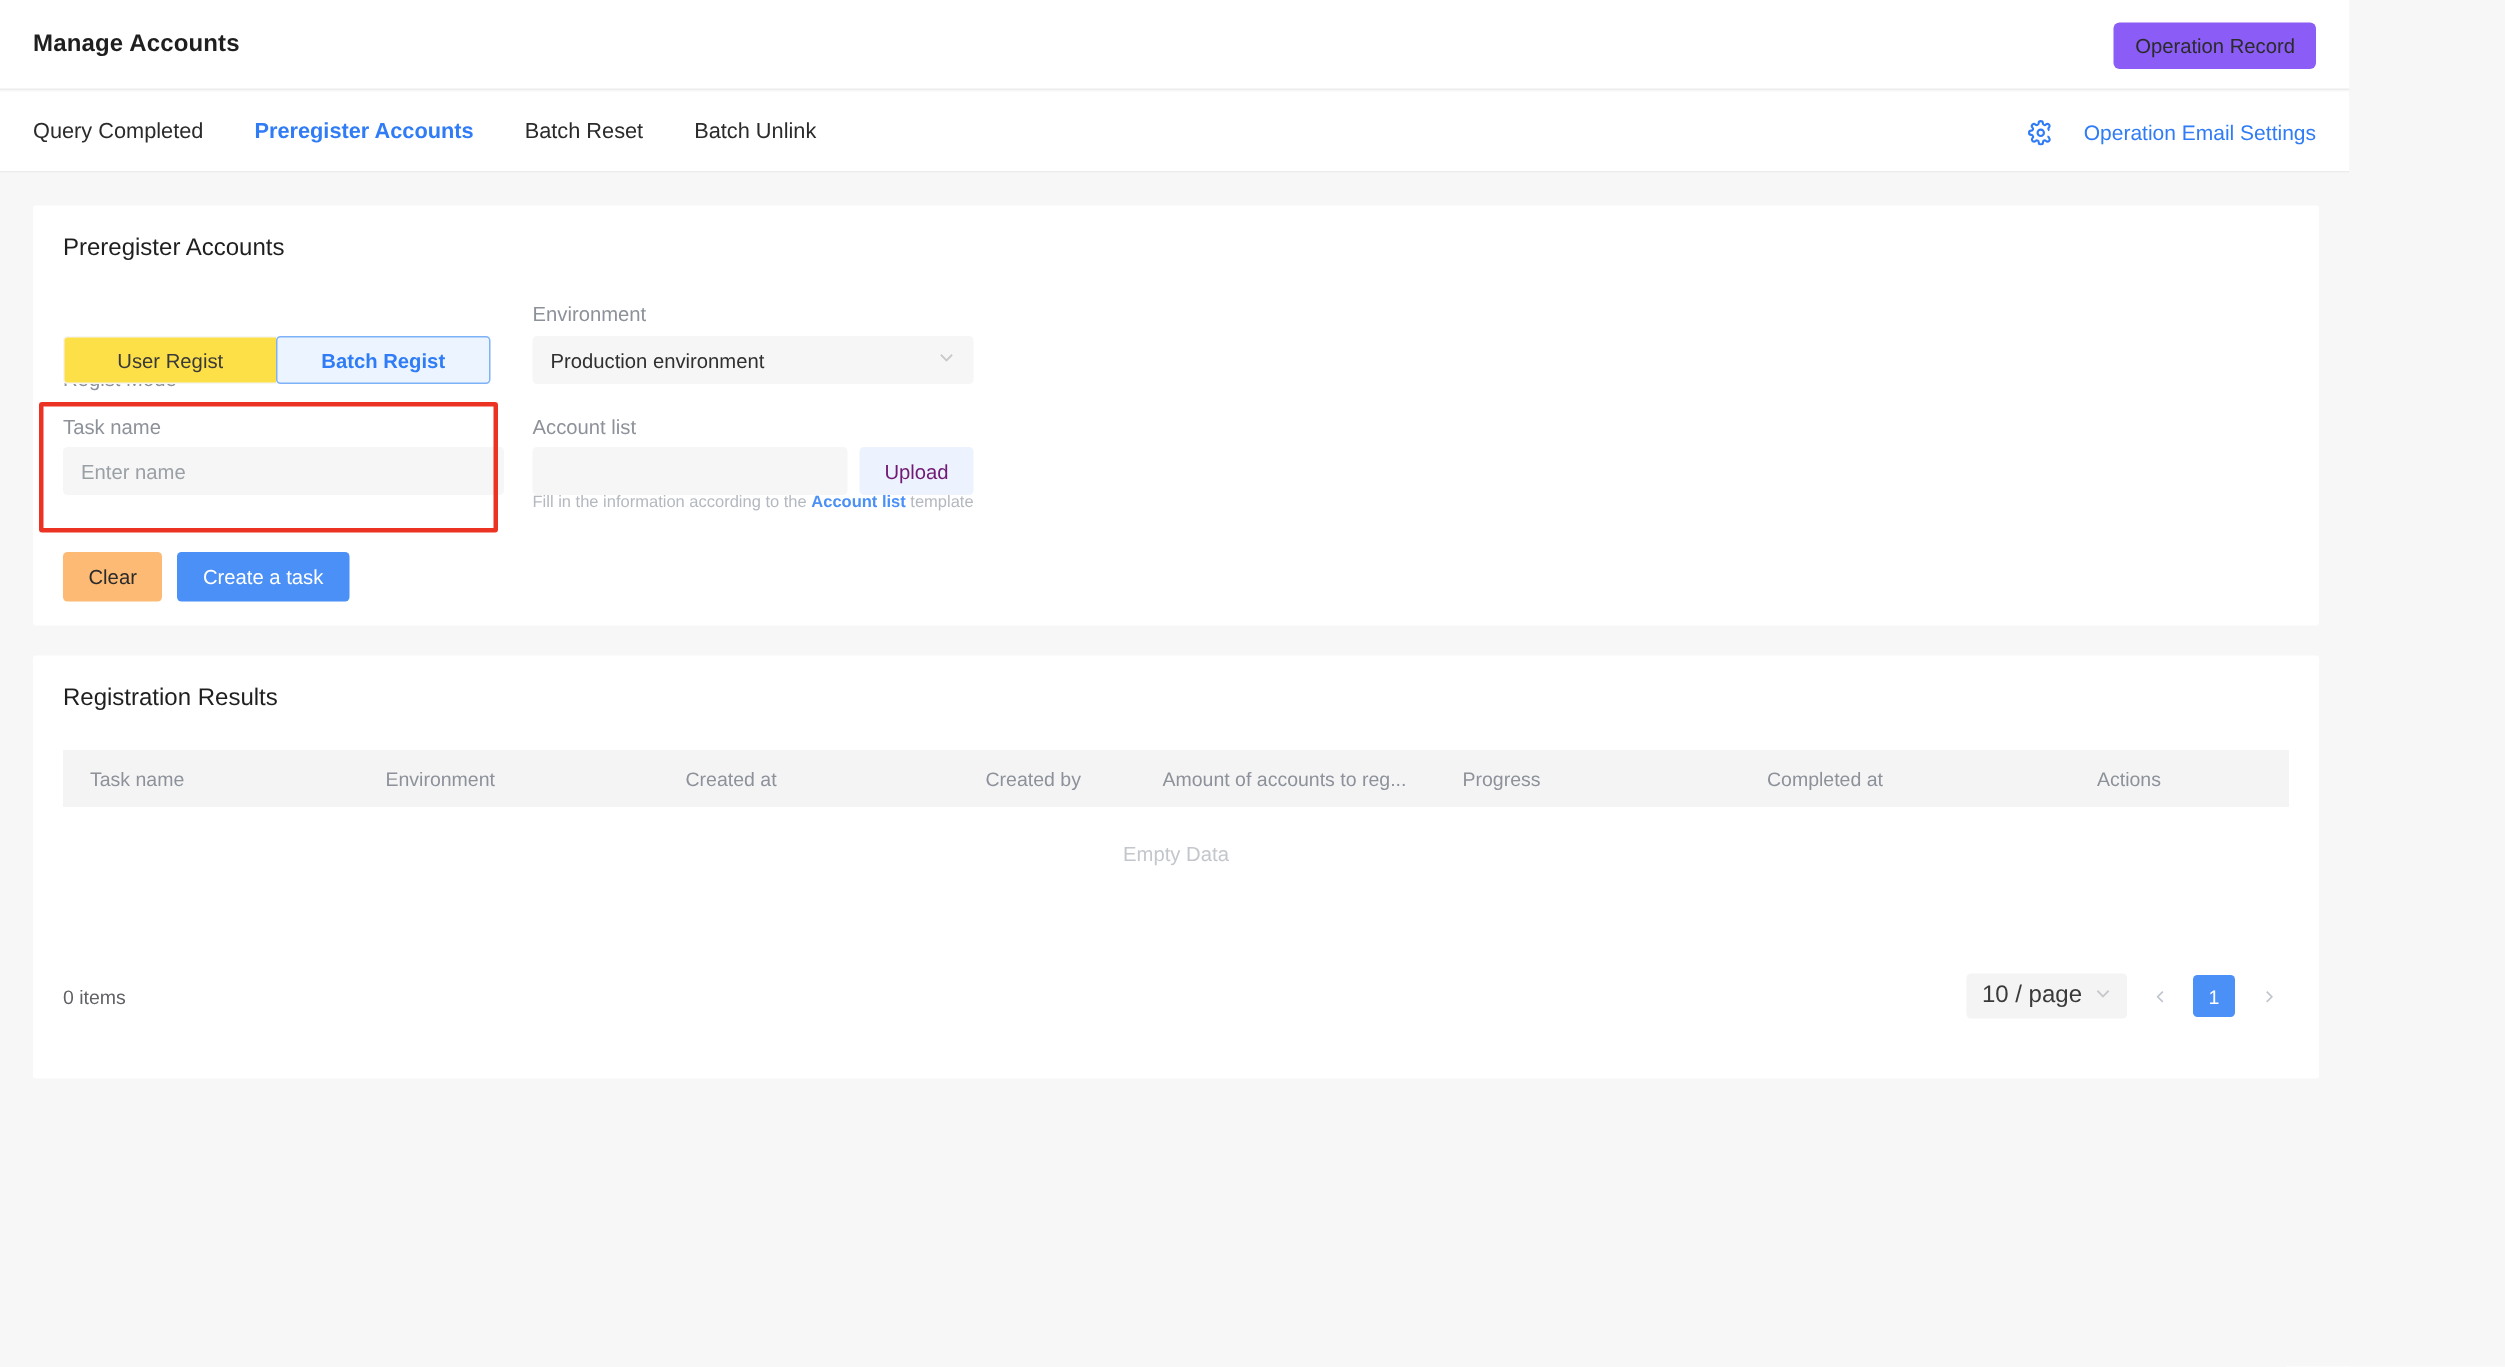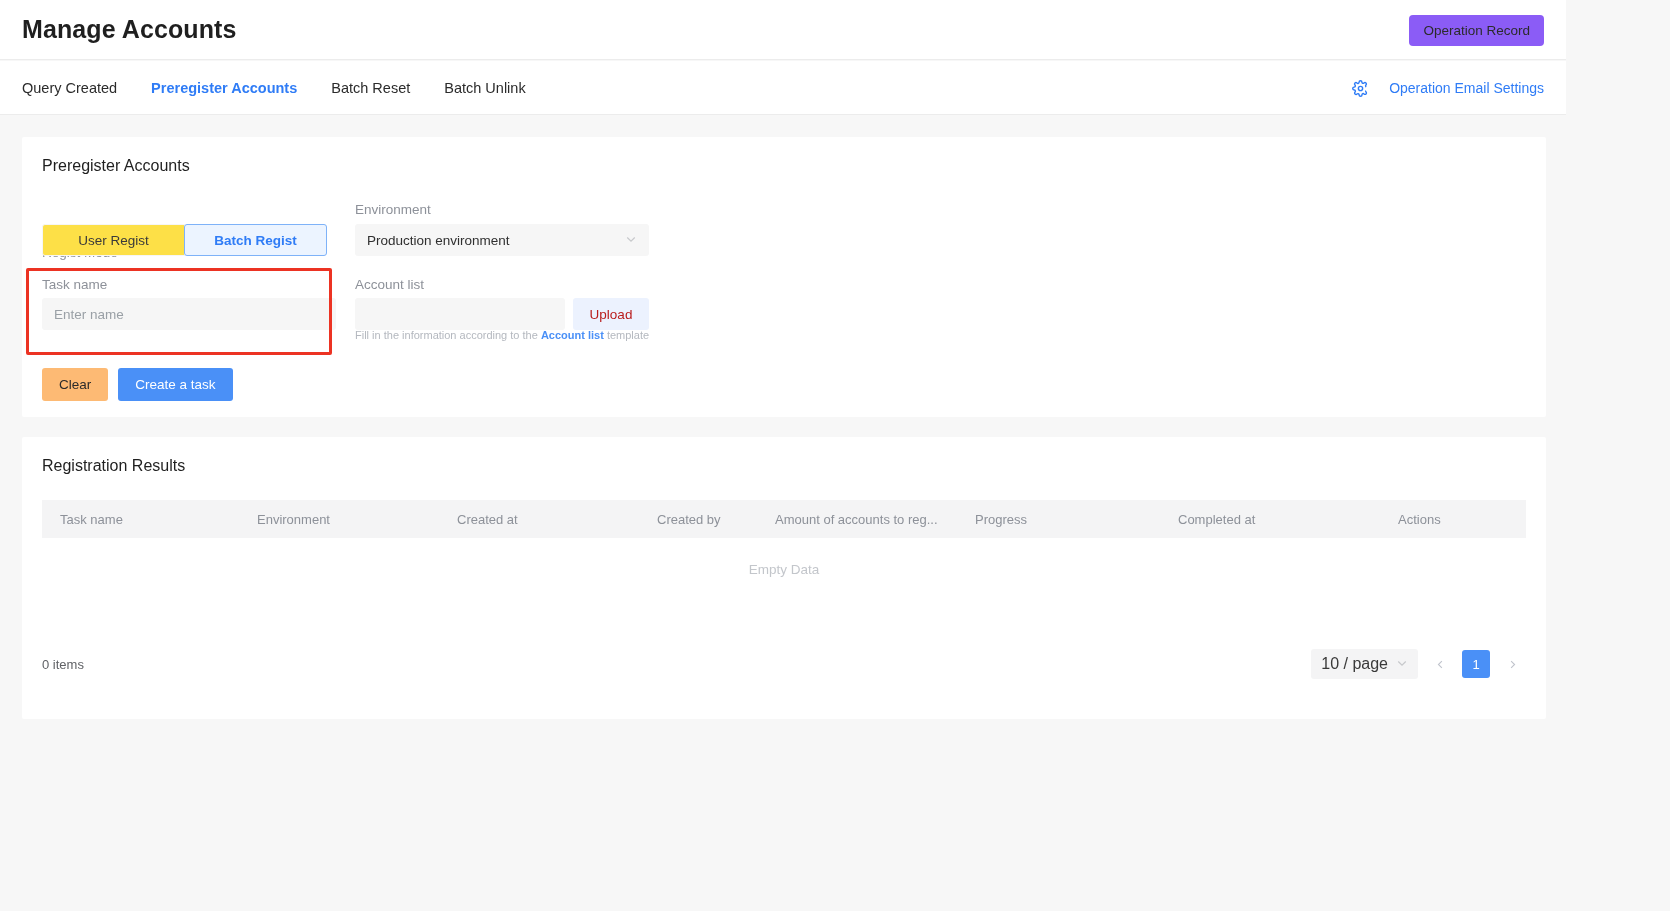--- a/index.html
+++ b/index.html
@@ -20,21 +20,21 @@
   
   .topbar {
     position: absolute; left: 0; top: 0;
     width: 1566px; height: 60px;
     background: #ffffff;
     border-bottom: 1px solid #ececec;
     display: flex; align-items: center;
   }
   .page-title {
     margin-left: 22px;
-    font-size: 25px;
+    font-size: 16px;
     font-weight: bold;
     color: #1f1f1f;
     letter-spacing: .1px;
   }
   .op-record-btn {
     position: absolute; right: 22px; top: 15px;
     height: 31px; padding: 0 14px;
     display: flex; align-items: center; justify-content: center;
     background: #8b5cf6;
     border: none; border-radius: 4px;
@@ -150,21 +150,21 @@
   }
   .text-input::placeholder { color: #9aa0a6; }
   #task-name-input { left: 42px; top: 298px; width: 294px; }
   #account-list-input { left: 355px; top: 298px; width: 210px; }
 
   #upload-btn {
     position: absolute; left: 573px; top: 298px;
     width: 76px; height: 32px;
     background: #ecf2fe;
     border: none; border-radius: 3px;
-    color: #b91c1c; font-size: 13.5px;
+    color: #701a75; font-size: 13.5px;
     font-family: "Liberation Sans", sans-serif;
     cursor: pointer;
   }
   .hint {
     position: absolute; left: 355px; top: 329px;
     font-size: 11px; color: #b4b8bf;
     white-space: nowrap;
   }
   .hint .link { color: #4a90f7; font-weight: bold; }
 
@@ -247,21 +247,21 @@
 
 <div class="page">
 
   <div class="topbar">
     <div class="page-title">Manage Accounts</div>
     <button class="op-record-btn">Operation Record</button>
   </div>
 
   <div class="tabbar">
     <div class="tabs">
-      <div class="tab">Query Created</div>
+      <div class="tab">Query Completed</div>
       <div class="tab active">Preregister Accounts</div>
       <div class="tab">Batch Reset</div>
       <div class="tab">Batch Unlink</div>
     </div>
     <div class="email-settings">
       <span>
         <svg class="gear" viewBox="0 0 24 24" fill="none" stroke="#2f7cf6" stroke-width="2">
           <circle cx="12" cy="12" r="3"></circle>
           <path d="M19.4 15a1.65 1.65 0 0 0 .33 1.82l.06.06a2 2 0 1 1-2.83 2.83l-.06-.06a1.65 1.65 0 0 0-1.82-.33 1.65 1.65 0 0 0-1 1.51V21a2 2 0 1 1-4 0v-.09A1.65 1.65 0 0 0 9 19.4a1.65 1.65 0 0 0-1.82.33l-.06.06a2 2 0 1 1-2.83-2.83l.06-.06A1.65 1.65 0 0 0 4.6 15a1.65 1.65 0 0 0-1.51-1H3a2 2 0 1 1 0-4h.09A1.65 1.65 0 0 0 4.6 9a1.65 1.65 0 0 0-.33-1.82l-.06-.06a2 2 0 1 1 2.83-2.83l.06.06A1.65 1.65 0 0 0 9 4.6 1.65 1.65 0 0 0 10 3.09V3a2 2 0 1 1 4 0v.09a1.65 1.65 0 0 0 1 1.51 1.65 1.65 0 0 0 1.82-.33l.06-.06a2 2 0 1 1 2.83 2.83l-.06.06A1.65 1.65 0 0 0 19.4 9c.14.34.4.63.73.82"></path>
         </svg>

